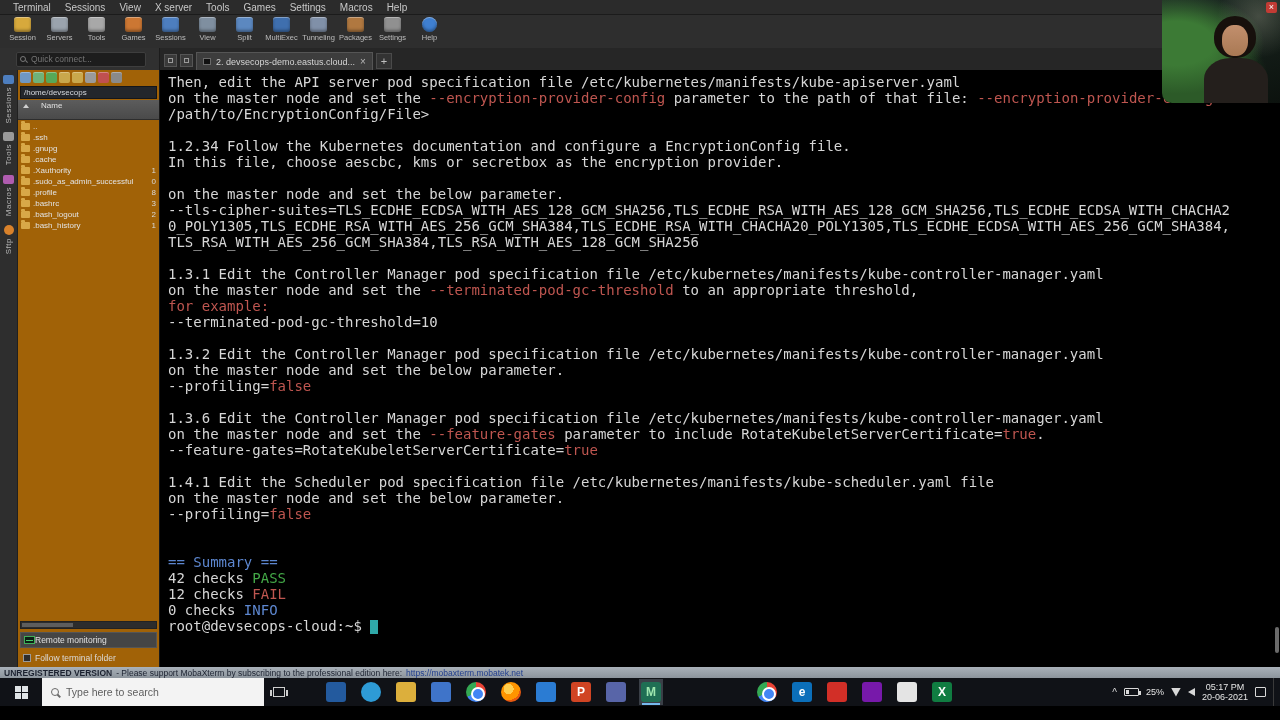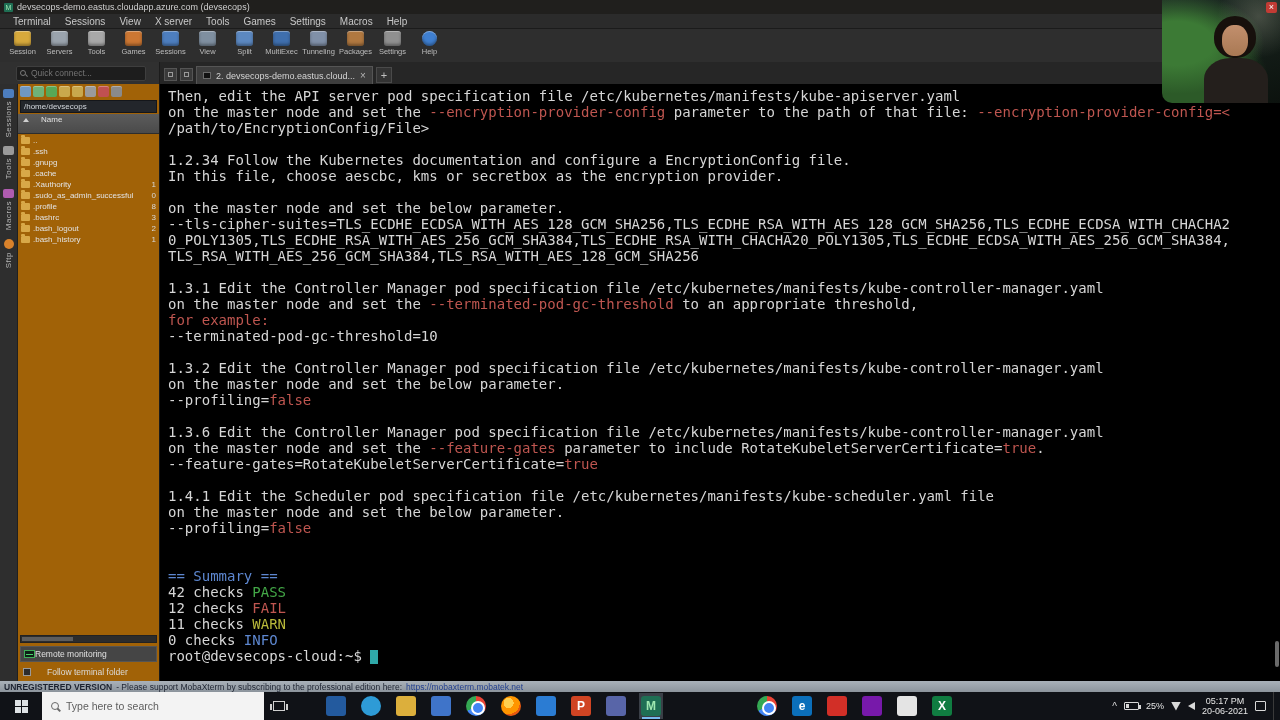--- a/index.html
+++ b/index.html
@@ -53,21 +53,21 @@
   .frow { height:11px; display:flex; align-items:center; gap:3px; padding:0 3px 0 3px; color:#e2e2e2; font-size:8px; }
   .folder { width:9px; height:7px; background:#d8a848; border-radius:1px; position:relative; flex:0 0 auto; }
   .folder::before { content:""; position:absolute; top:-2px; left:0; width:4px; height:2px; background:#d8a848; border-radius:1px 1px 0 0; }
   .fname { white-space:nowrap; overflow:hidden; }
   .fsize { margin-left:auto; color:#d8d8d8; }
   .hscroll { height:8px; margin:1px 2px; background:#2c2c2c; border:1px solid #222; position:relative; }
   .hthumb { position:absolute; left:1px; top:1px; bottom:1px; width:38%; background:#5d5d5d; }
   .sp-btn { height:16px; display:flex; align-items:center; margin:2px 2px 0 2px; padding-left:3px; background:#454545; border:1px solid #555; color:#e0e0e0; font-size:8.5px; }
   .mon-icon { width:11px; height:8px; background:#0d1f16; border:1px solid #3fae58; position:relative; }
   .mon-icon::after { content:""; position:absolute; left:1px; top:3px; width:7px; height:1px; background:#48d36a; }
-  .sp-check { height:15px; display:flex; align-items:center; gap:16px; margin:2px 2px; padding-left:3px; color:#dcdcdc; font-size:8.5px; }
+  .sp-check { height:15px; display:flex; align-items:center; gap:4px; margin:2px 2px; padding-left:3px; color:#dcdcdc; font-size:8.5px; }
   .chk { width:8px; height:8px; background:#2c2c2c; border:1px solid #9a9a9a; }
 
   
   .terminal { flex:1; background:#000; position:relative; padding:4px 0 0 8px; font-family:"DejaVu Sans Mono", monospace; font-size:14px; line-height:16px; overflow:hidden; }
   .tline { height:16px; white-space:pre; }
   .t-w { color:#d6d6d6; } .t-r { color:#bf5650; } .t-g { color:#43a847; } .t-y { color:#b9b93a; } .t-b { color:#5d87d0; }
   .cursor { display:inline-block; width:8px; height:14px; background:#2fa8a8; vertical-align:-2px; }
   .term-scroll { position:absolute; right:1px; bottom:14px; width:4px; height:26px; background:#6a6a6a; border-radius:2px; }
 
   
@@ -119,24 +119,20 @@
   .wc-hair { position:absolute; left:52px; top:16px; width:42px; height:42px; background:#17100c; border-radius:50% 50% 46% 46%; }
   .wc-face { position:absolute; left:60px; top:25px; width:26px; height:31px; background:linear-gradient(#c28f6d,#a97954); border-radius:45%; }
   .wc-body { position:absolute; left:42px; top:58px; width:64px; height:50px; background:#241f1c; border-radius:42% 42% 0 0; }
   .wc-close { position:absolute; top:2px; right:3px; width:11px; height:11px; background:#c23b34; color:#fff; font-size:9px; line-height:11px; text-align:center; border-radius:2px; }
 </style>
 </head>
 <body>
 
 <div class="app">
 
-  <div class="titlebar">
-    <span class="app-logo">M</span>
-    <span>devsecops-demo.eastus.cloudapp.azure.com (devsecops)</span>
-  </div>
 
   <div class="menubar">
       <div class="menu-item">Terminal</div>
       <div class="menu-item">Sessions</div>
       <div class="menu-item">View</div>
       <div class="menu-item">X server</div>
       <div class="menu-item">Tools</div>
       <div class="menu-item">Games</div>
       <div class="menu-item">Settings</div>
       <div class="menu-item">Macros</div>
@@ -338,21 +334,20 @@
           <div class="tline"><span class="t-w">--feature-gates=RotateKubeletServerCertificate=</span><span class="t-r">true</span></div>
           <div class="tline">&nbsp;</div>
           <div class="tline"><span class="t-w">1.4.1 Edit the Scheduler pod specification file /etc/kubernetes/manifests/kube-scheduler.yaml file</span></div>
           <div class="tline"><span class="t-w">on the master node and set the below parameter.</span></div>
           <div class="tline"><span class="t-w">--profiling=</span><span class="t-r">false</span></div>
           <div class="tline">&nbsp;</div>
           <div class="tline">&nbsp;</div>
           <div class="tline"><span class="t-b">== Summary ==</span></div>
           <div class="tline"><span class="t-w">42 checks </span><span class="t-g">PASS</span></div>
           <div class="tline"><span class="t-w">12 checks </span><span class="t-r">FAIL</span></div>
-          <div class="tline"><span class="t-w">11 checks </span><span class="t-y">WARN</span></div>
           <div class="tline"><span class="t-w">0 checks </span><span class="t-b">INFO</span></div>
           <div class="tline"><span class="t-w">root@devsecops-cloud:~$ </span><span class="cursor">&nbsp;</span></div>
         </div>
       <span class="term-scroll"></span>
     </div>
   </div>
 
   <div class="statusbar">
     <span class="sb-left">UNREGISTERED VERSION</span>
     <span>- Please support MobaXterm by subscribing to the professional edition here:</span>

